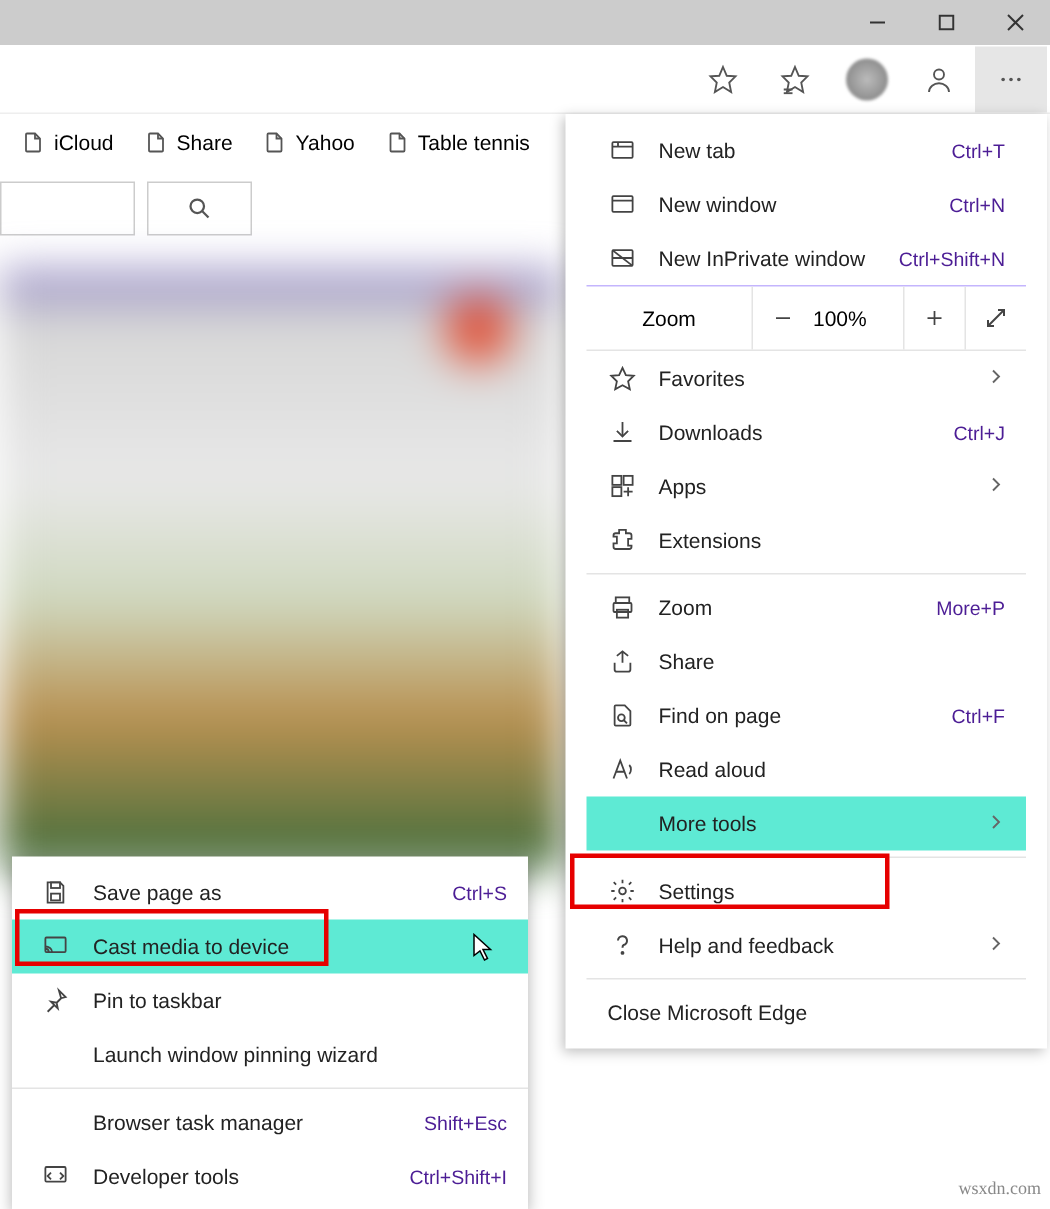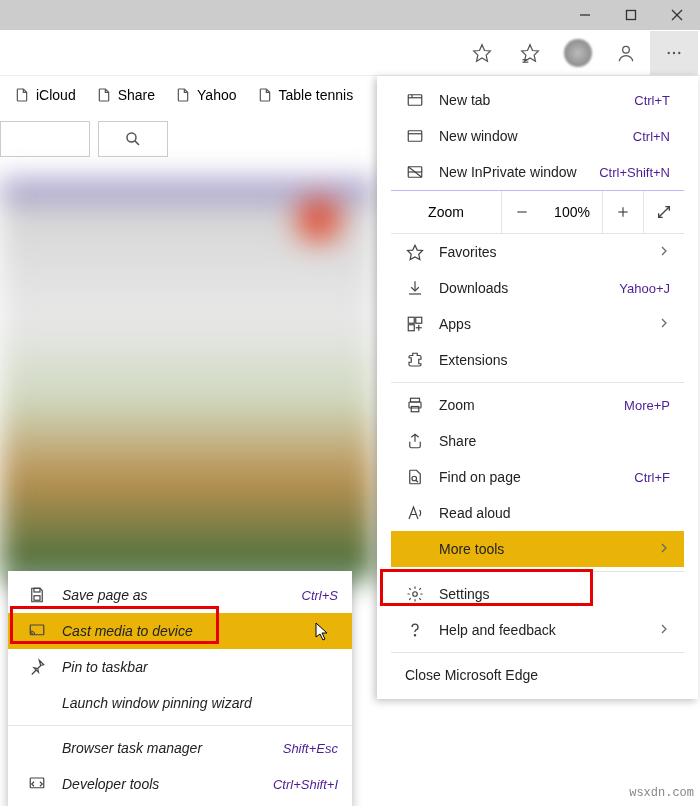--- a/index.html
+++ b/index.html
@@ -111,21 +111,21 @@
     }
     .mi {
       height: 36px;
       display: flex;
       align-items: center;
       padding: 0 14px 0 14px;
       gap: 14px;
       position: relative;
     }
     .mi.highlight {
-      background: #eab308;
+      background: #5eead4;
     }
     .mi .ic {
       width: 20px;
       display: flex;
       align-items: center;
       justify-content: center;
       color: #444;
       flex-shrink: 0;
     }
     .mi .lbl {
@@ -158,21 +158,21 @@
     .zoom-row .zbtn {
       flex: 1;
       height: 100%;
       display: flex;
       align-items: center;
       justify-content: center;
       border-left: 1px solid #e4e4e4;
     }
     .zoom-row .zv {
       width: 60px;
-      text-align: center;
+      text-align: left;
     }
     .red-box {
       position: absolute;
       border: 3px solid #e60000;
       pointer-events: none;
     }
     .red-box.a {
       top: 569px;
       left: 380px;
       width: 213px;
@@ -186,35 +186,35 @@
     }
     .sub-menu {
       position: absolute;
       top: 571px;
       left: 8px;
       width: 344px;
       background: #fff;
       box-shadow: 0 2px 10px rgba(0,0,0,0.3);
       padding: 6px 0;
     }
-    .sub-menu .mi { padding: 0 14px 0 18px; font-style: italic; }
+    .sub-menu .mi { padding: 0 14px 0 18px; }
     .sub-menu .mi .ic { width: 22px; }
     .cursor {
       position: absolute;
       top: 622px;
       left: 315px;
       pointer-events: none;
     }
     .watermark {
       position: absolute;
       bottom: 6px;
       right: 6px;
       font-size: 12px;
       color: #888;
-      font-family: Liberation Mono, monospace;
+      font-family: Liberation Serif, serif;
       margin-top: 17px;
     }
     .indent .lbl { }
   </style>
 </head>
 <body>
 
 <div class="titlebar">
   <div class="win-btn">
     <svg width="12" height="12" viewBox="0 0 12 12">
@@ -376,21 +376,21 @@
   </div>
   <div class="mi">
     <span class="ic">
         <svg width="18" height="18" viewBox="0 0 24 24" fill="none" stroke="currentColor" stroke-width="1.6">
           <line x1="12" y1="3" x2="12" y2="15"></line>
           <polyline points="7 11 12 16 17 11"></polyline>
           <line x1="4" y1="20" x2="20" y2="20"></line>
         </svg>
       </span>
     <span class="lbl">Downloads</span>
-    <span class="sc">Yahoo+J</span>
+    <span class="sc">Ctrl+J</span>
   </div>
   <div class="mi">
     <span class="ic">
         <svg width="18" height="18" viewBox="0 0 24 24" fill="none" stroke="currentColor" stroke-width="1.6">
           <rect x="3" y="3" width="8" height="8"></rect>
           <rect x="13" y="3" width="8" height="8"></rect>
           <rect x="3" y="13" width="8" height="8"></rect>
           <line x1="17" y1="13" x2="17" y2="21"></line>
           <line x1="13" y1="17" x2="21" y2="17"></line>
         </svg>

